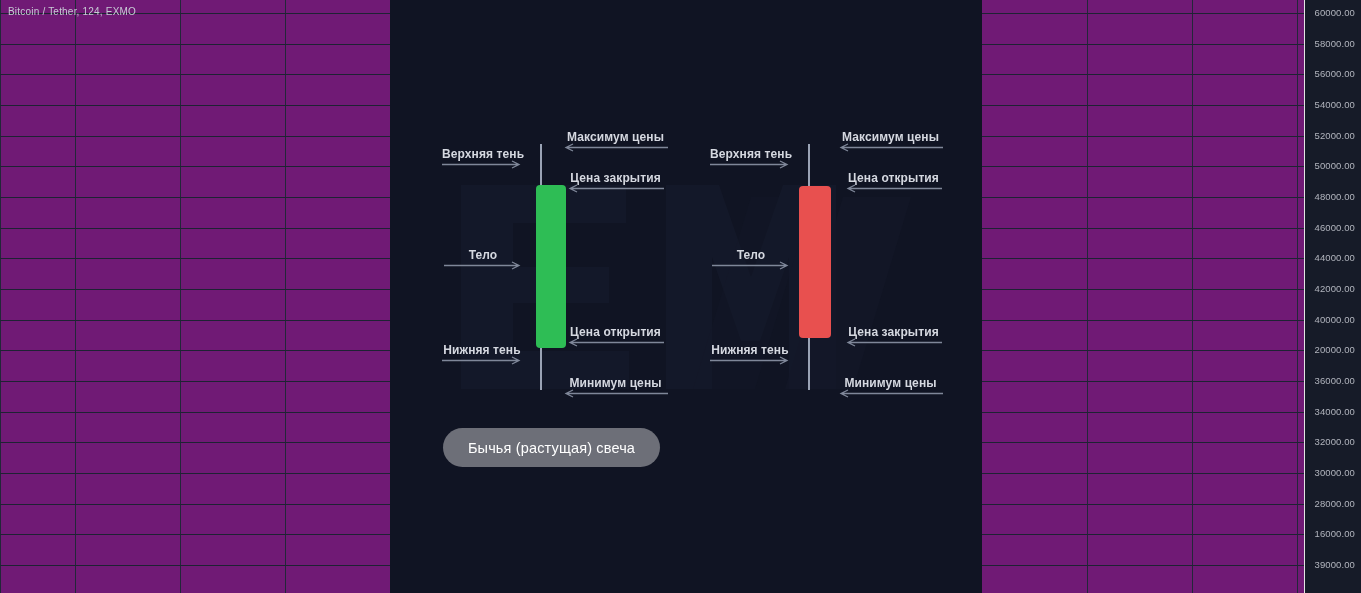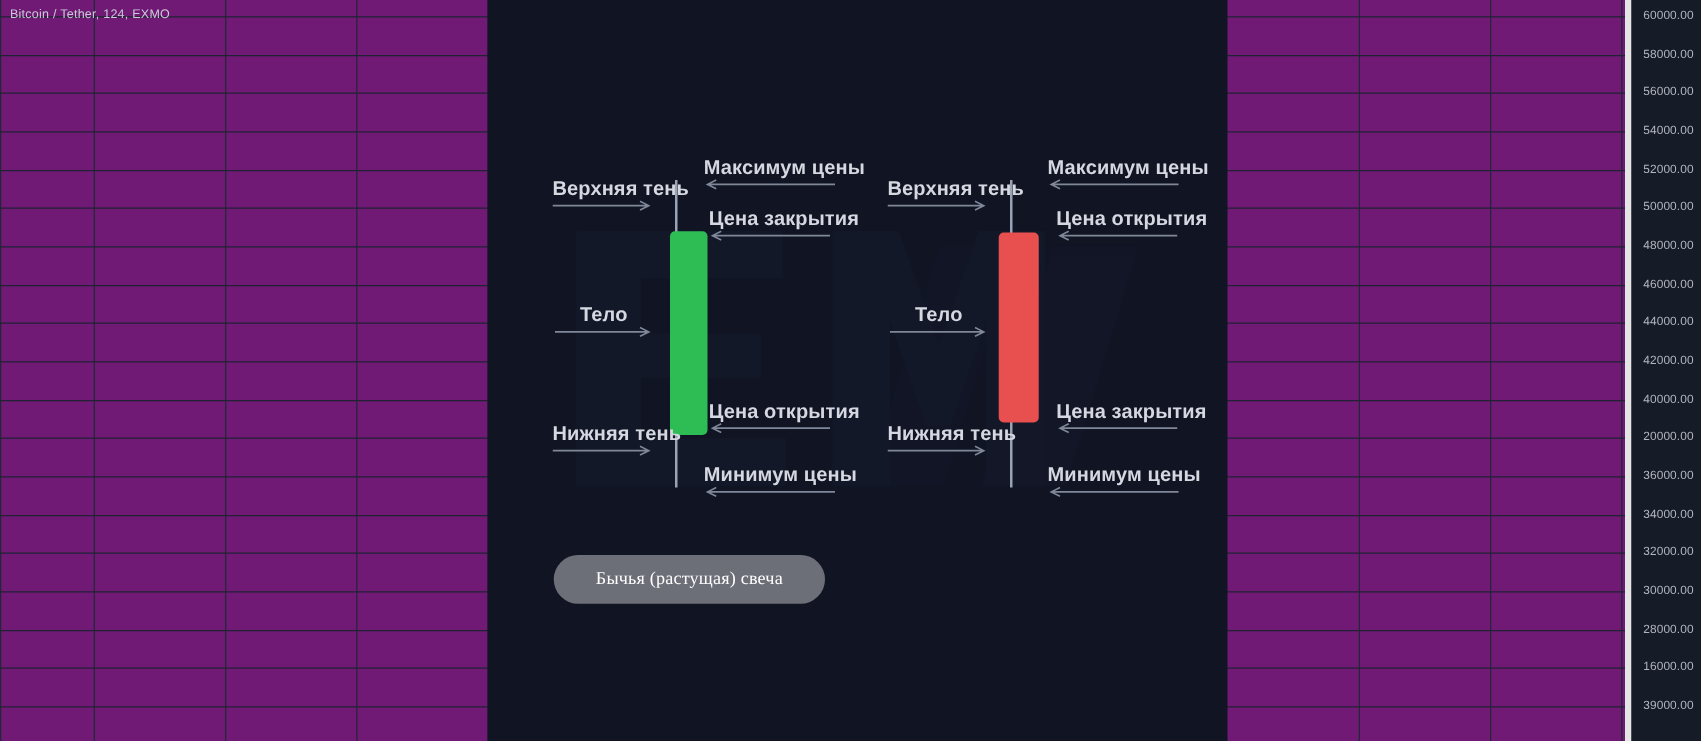--- a/index.html
+++ b/index.html
@@ -45,21 +45,21 @@
     background: #1e2233;
   }
 
   
   #price-scale {
     position: absolute;
     top: 0;
     right: 0;
     width: 56px;
     height: 593px;
-    border-left: 5px solid #e5e5e5;
+    border-left: 1px solid #e5e5e5;
     background: #161b28;
   }
   .price-tick {
     position: absolute;
     right: 6px;
     font-size: 9.5px;
     color: #b2b5be;
     line-height: 10px;
     white-space: nowrap;
     letter-spacing: .1px;
@@ -117,21 +117,21 @@
   .anno {
     position: absolute;
     height: 30px;
   }
   .anno-text {
     position: absolute;
     left: 0;
     right: 0;
     bottom: 11px;
     text-align: center;
-    font-size: 16px;
+    font-size: 12px;
     font-weight: bold;
     color: #d5d8e0;
     white-space: nowrap;
     letter-spacing: .1px;
   }
   .anno-arrow {
     position: absolute;
     left: 0;
     bottom: 3px;
     width: 100%;
@@ -338,21 +338,21 @@
 
     <div class="anno" style="left:448px; top:371px; width:105px;">
       <div class="anno-text">Минимум цены</div>
       <div class="anno-arrow">
         <svg width="105" height="9" viewBox="0 0 105 9">
             <path d="M105 4.5 H4 M10 1 L3 4.5 L10 8" stroke="#7f8799" stroke-width="1.3" fill="none"></path>
           </svg>
       </div>
     </div>
 
-    <div class="pill" style="left:53px; top:444px; width:217px;font-family:Liberation Serif, serif;">Бычья (растущая) свеча</div>
+    <div class="pill" style="left:53px; top:428px; width:217px;">Бычья (растущая) свеча</div>
 
   </div>
 
   <div id="price-scale">
     <div class="price-tick" style="top:8px">60000.00</div>
     <div class="price-tick" style="top:39px">58000.00</div>
     <div class="price-tick" style="top:69px">56000.00</div>
     <div class="price-tick" style="top:100px">54000.00</div>
     <div class="price-tick" style="top:131px">52000.00</div>
     <div class="price-tick" style="top:161px">50000.00</div>

